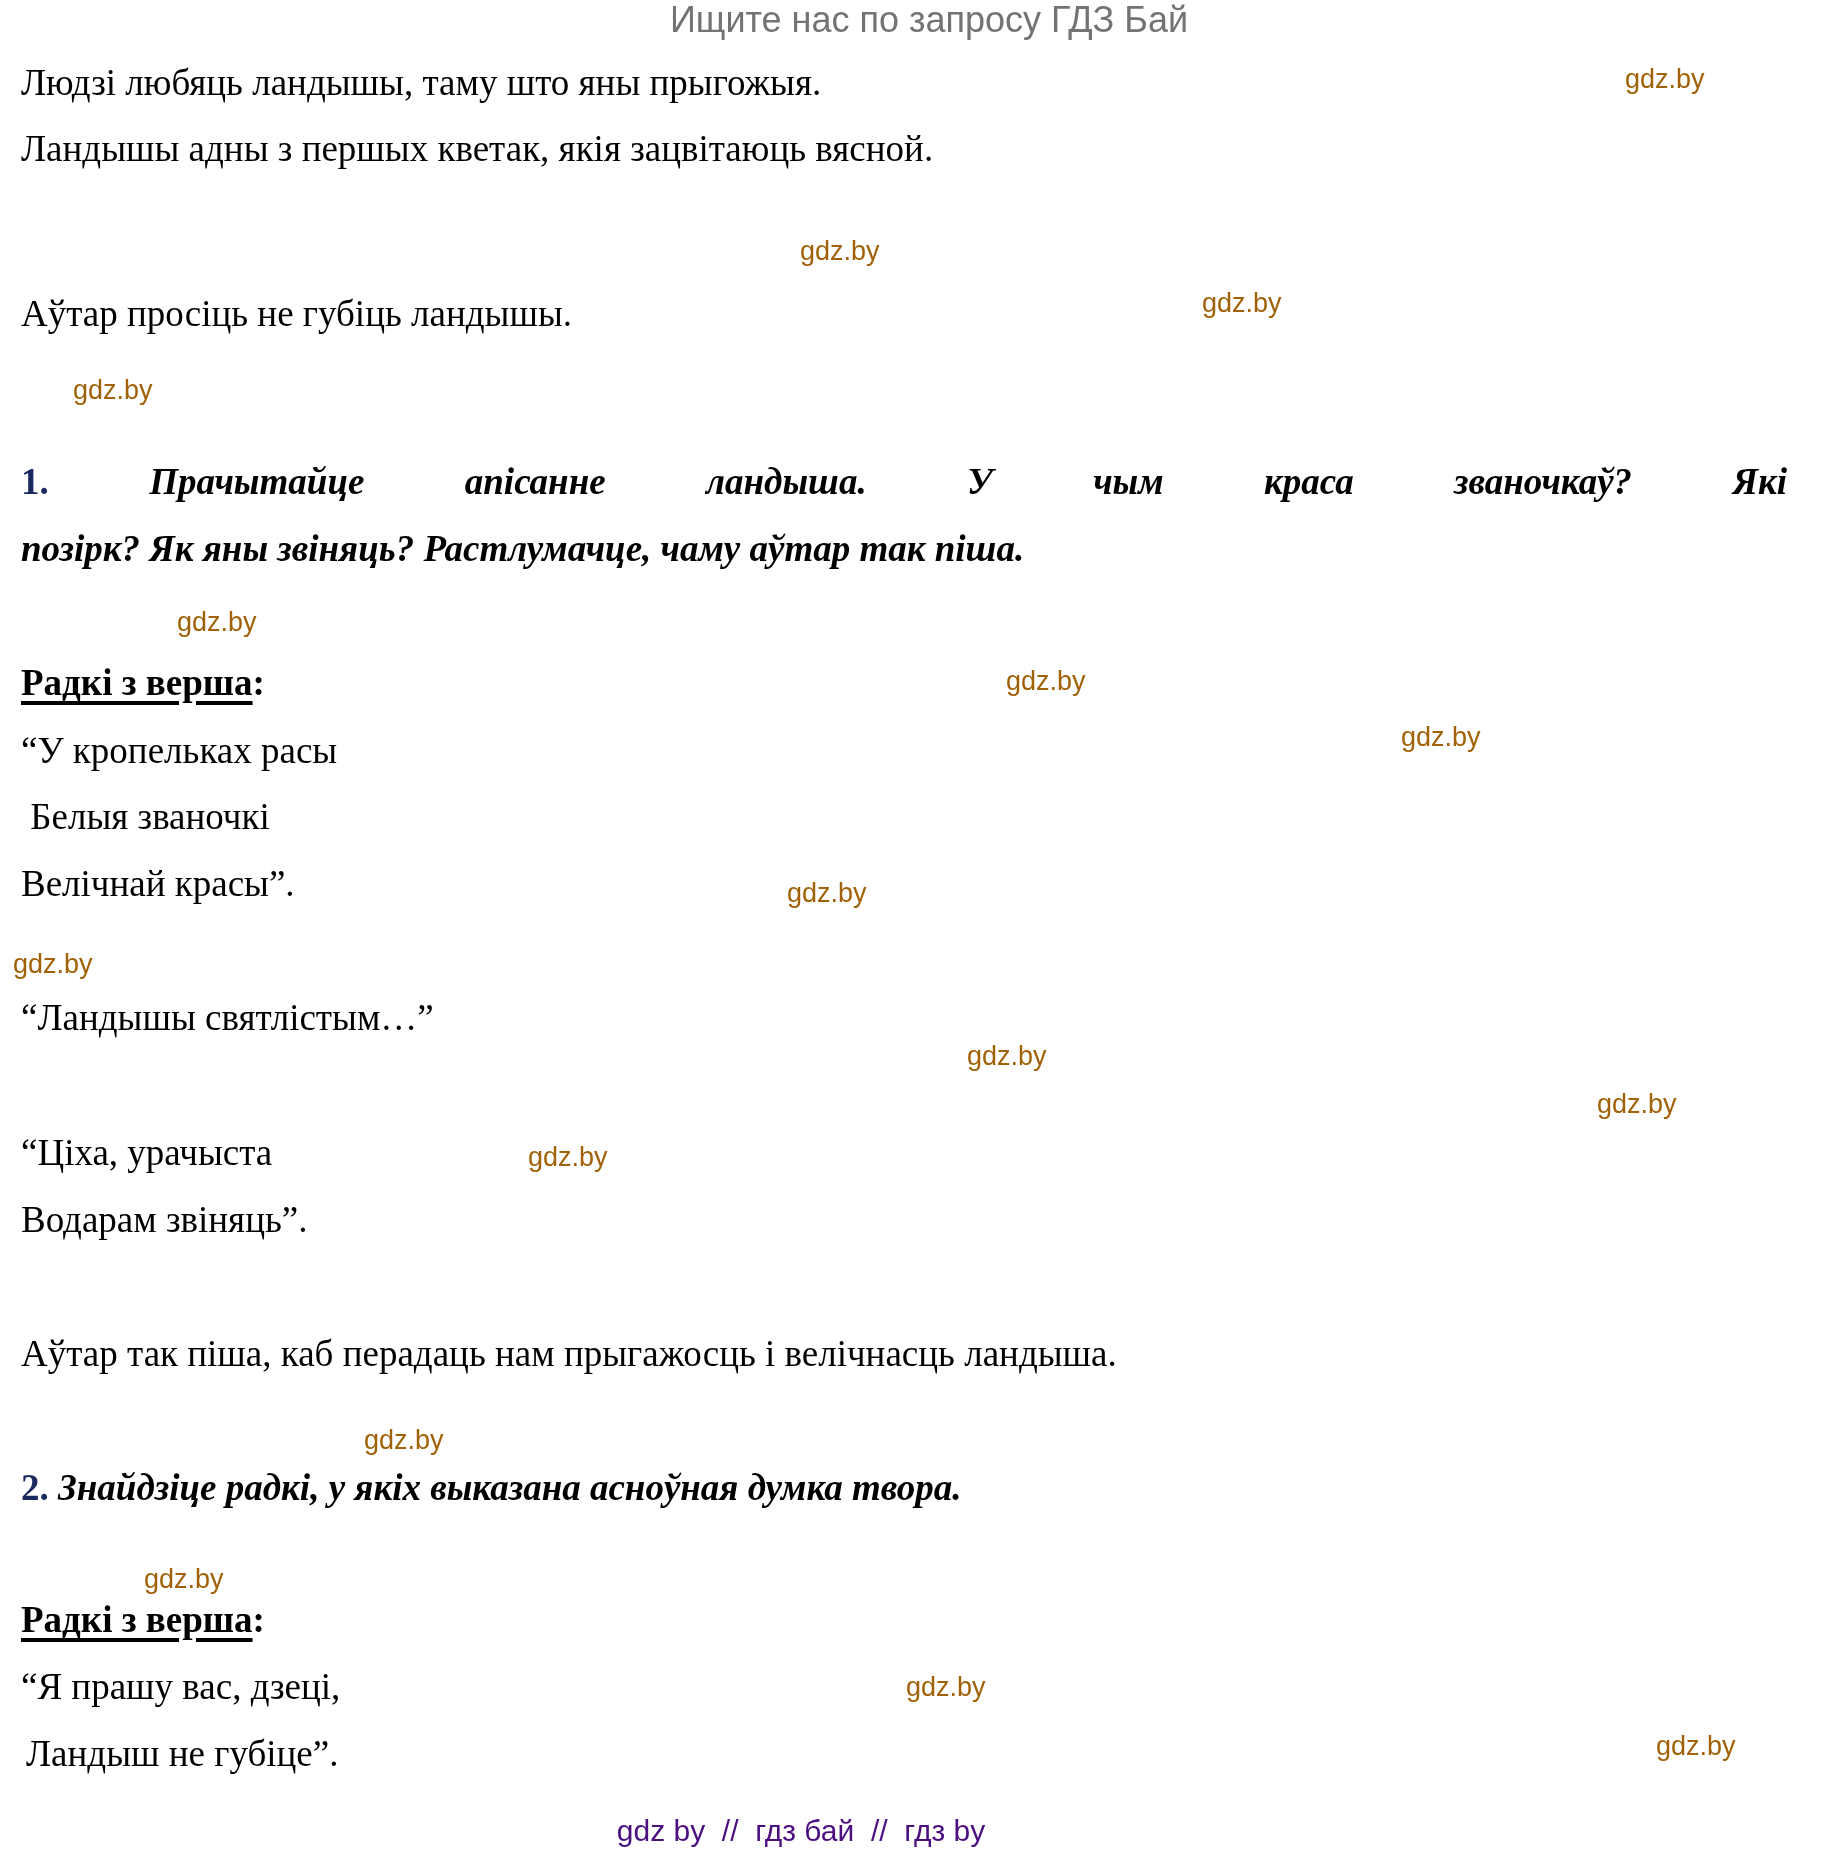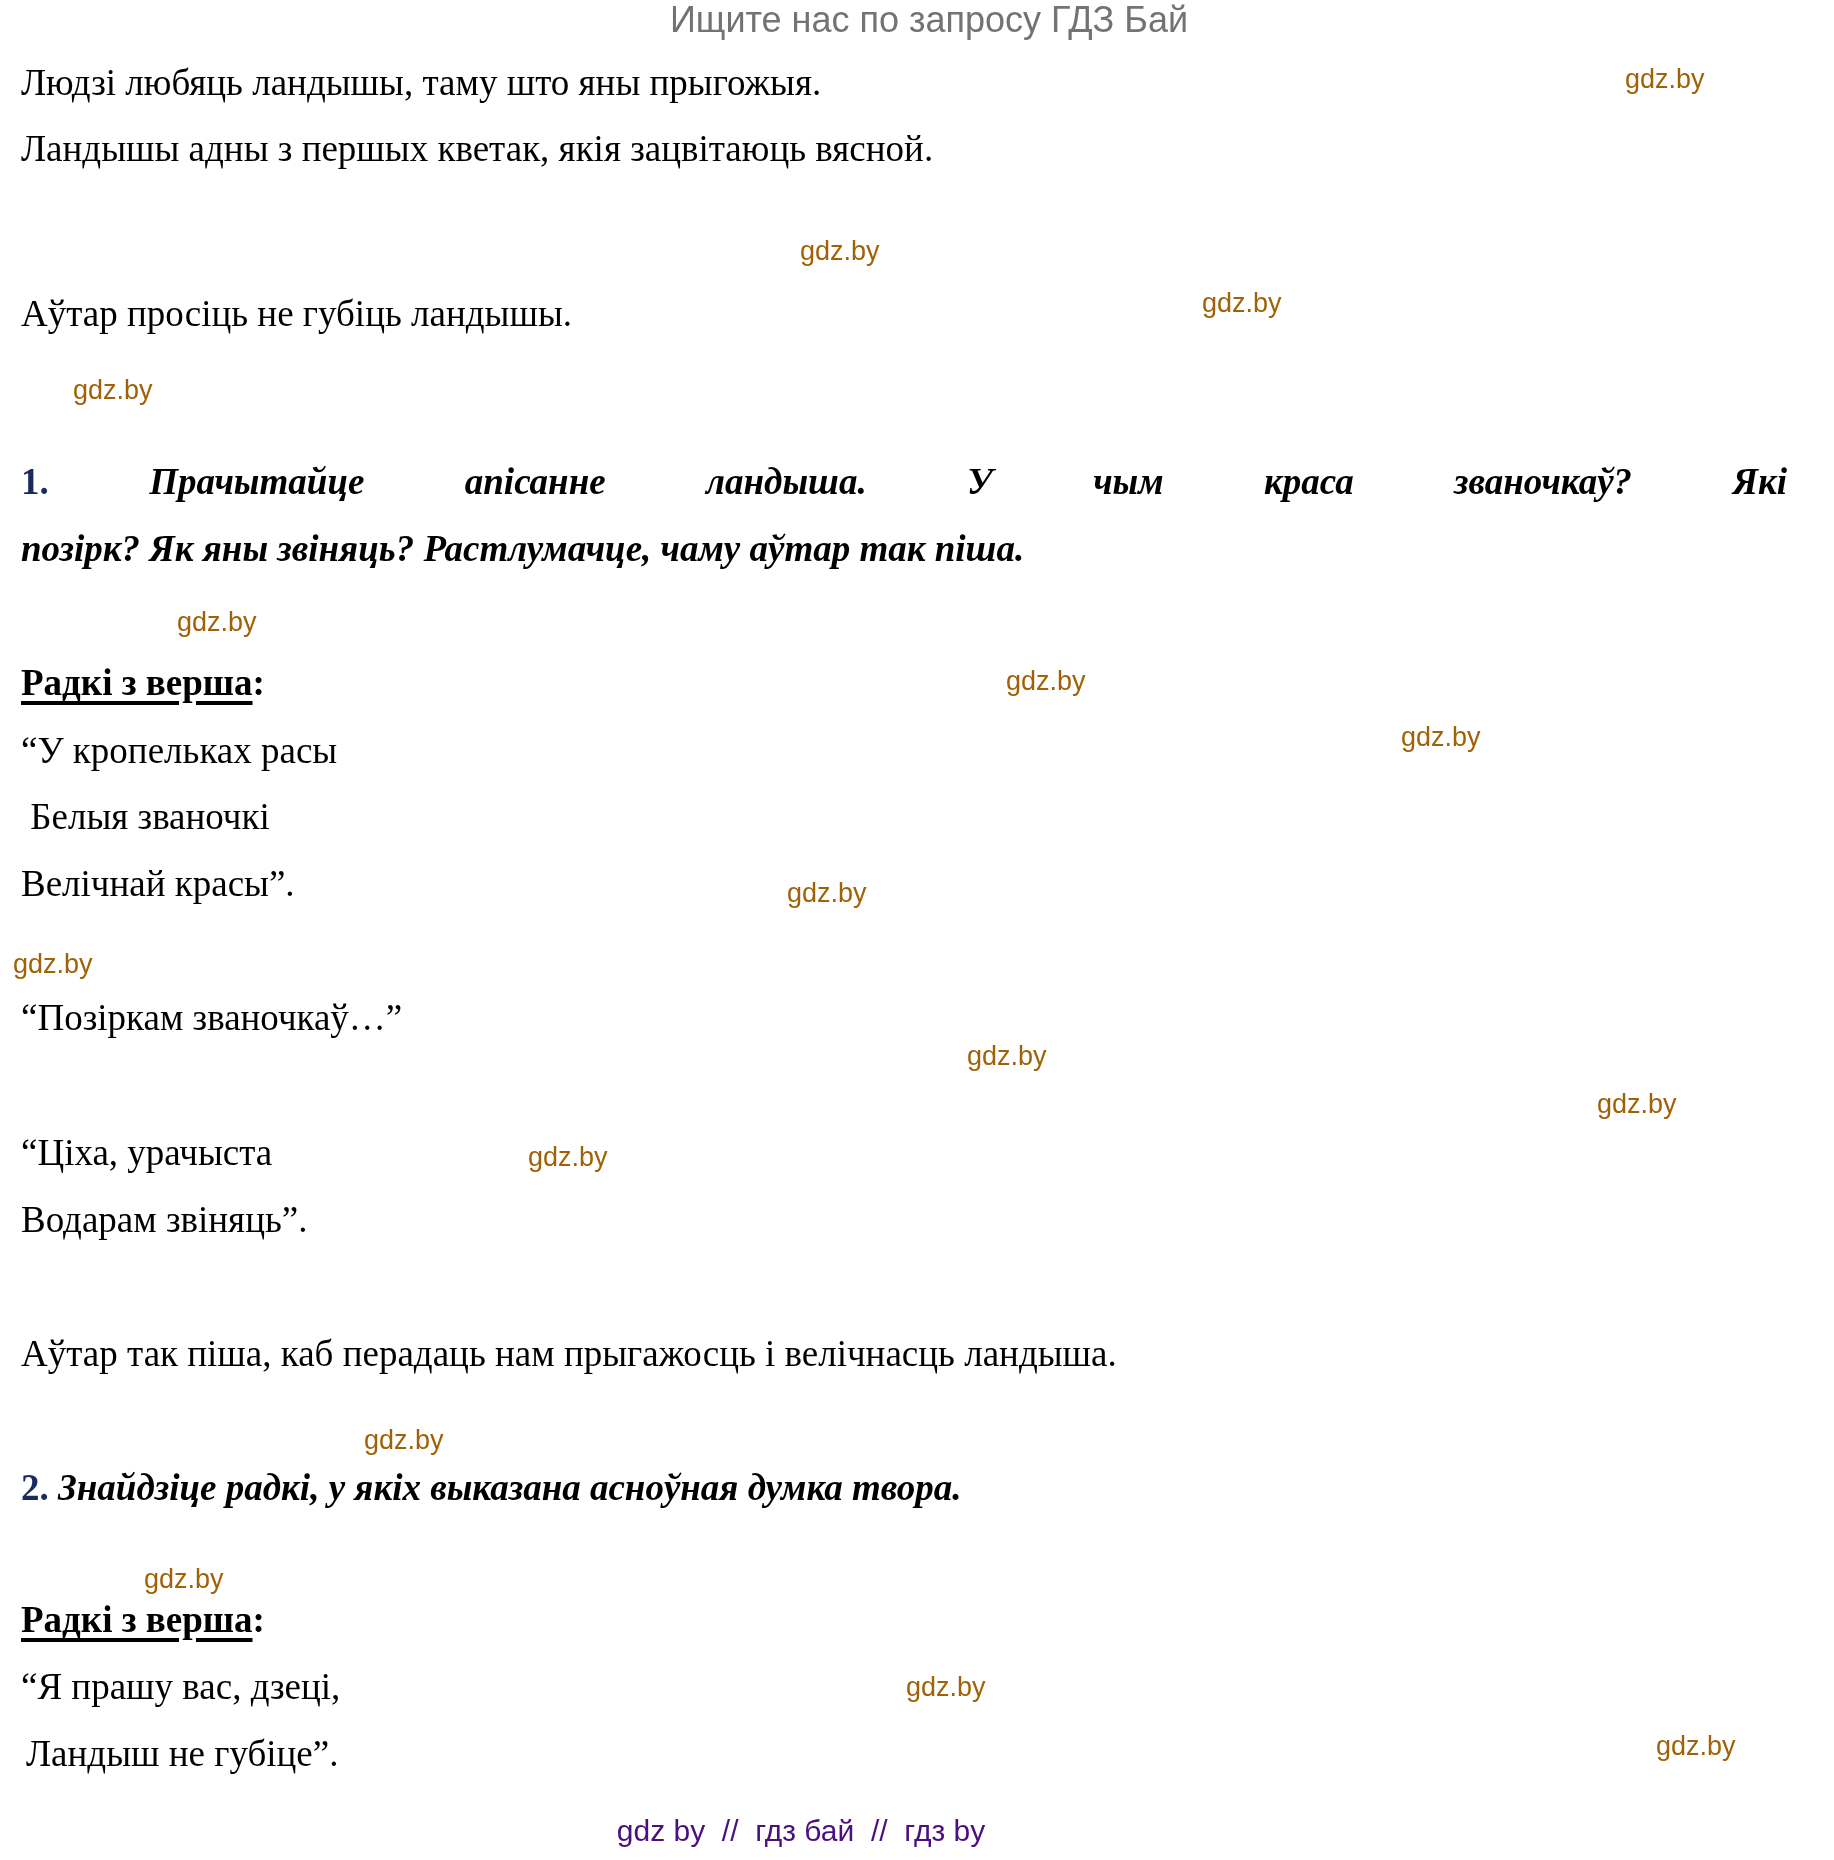--- a/index.html
+++ b/index.html
@@ -24,21 +24,21 @@
 <div class="abs serif" style="left:21px;top:130px;">Ландышы адны з першых кветак, якія зацвітаюць вясной.</div>
 <div class="abs serif" style="left:21px;top:267px;margin-top:28px;">Аўтар просіць не губіць ландышы.</div>
 
 <div class="abs serif task justify" style="left:21px;top:463px;"><span class="num">1.</span> <span>Прачытайце апісанне ландыша. У чым краса званочкаў? Які</span></div>
 <div class="abs serif task" style="left:21px;top:530px;">позірк? Як яны звіняць? Растлумачце, чаму аўтар так піша.</div>
 
 <div class="abs serif heading" style="left:21px;top:664px;"><u>Радкі з верша</u><span>:</span></div>
 <div class="abs serif" style="left:21px;top:732px;">“У кропельках расы</div>
 <div class="abs serif" style="left:21px;top:798px;white-space:pre;"> Белыя званочкі</div>
 <div class="abs serif" style="left:21px;top:865px;">Велічнай красы”.</div>
-<div class="abs serif" style="left:21px;top:999px;">“Позіркам званочкаў…”</div>
+<div class="abs serif" style="left:21px;top:999px;">“Ландышы святлістым…”</div>
 <div class="abs serif" style="left:21px;top:1134px;">“Ціха, урачыста</div>
 <div class="abs serif" style="left:21px;top:1201px;">Водарам звіняць”.</div>
 <div class="abs serif" style="left:21px;top:1335px;">Аўтар так піша, каб перадаць нам прыгажосць і велічнасць ландыша.</div>
 
 <div class="abs serif task" style="left:21px;top:1469px;"><span class="num">2.</span> <span>Знайдзіце радкі, у якіх выказана асноўная думка твора.</span></div>
 
 <div class="abs serif heading" style="left:21px;top:1601px;"><u>Радкі з верша</u><span>:</span></div>
 <div class="abs serif" style="left:21px;top:1668px;">“Я прашу вас, дзеці,</div>
 <div class="abs serif" style="left:26px;top:1735px;">Ландыш не губіце”.</div>
 

